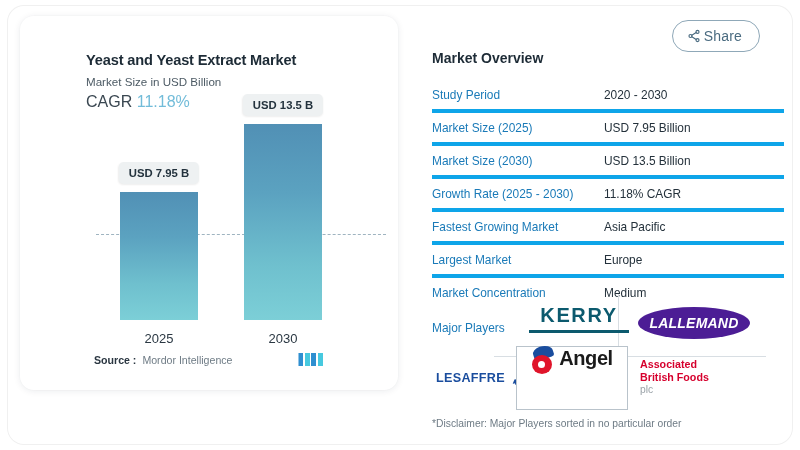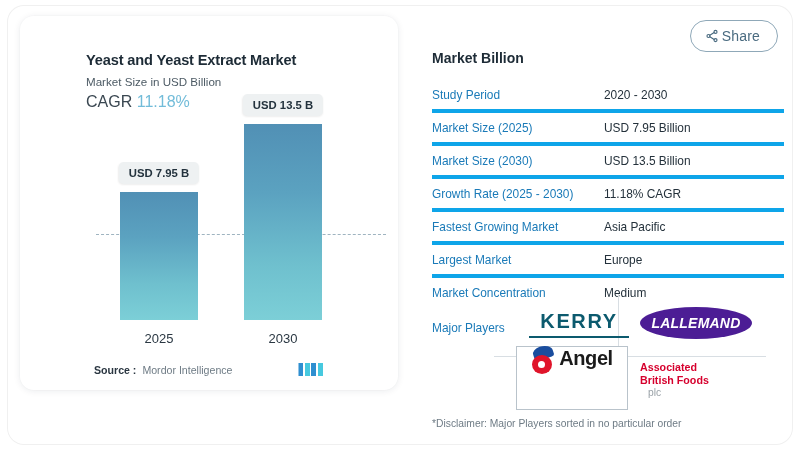--- a/index.html
+++ b/index.html
@@ -30,21 +30,21 @@
     height: 438px;
     background: #ffffff;
     border-radius: 16px;
     box-shadow: 0 0 0 1px #f0f0f0;
     overflow: hidden;
   }
 
   
   .share-btn {
     position: absolute;
-    right: 14px;
+    right: 32px;
     top: 14px;
     display: flex;
     align-items: center;
     gap: 3px;
     padding: 7px 17px 7px 14px;
     border: 1.3px solid #8fa8b8;
     border-radius: 20px;
     background: #ffffff;
     color: #4a6b80;
     font-size: 14px;
@@ -138,21 +138,21 @@
     color: #2b3843;
     text-align: center;
   }
   .tick-2025 { left: 139px; }
   .tick-2030 { left: 263px; }
 
   
   .source-row {
     position: absolute;
     left: 0;
-    bottom: 14px;
+    bottom: 24px;
     width: 378px;
     display: flex;
     align-items: center;
     padding-left: 74px;
     box-sizing: border-box;
   }
   .source-lbl {
     font-size: 10.6px;
     font-weight: bold;
     color: #2a3641;
@@ -236,21 +236,21 @@
   }
   .logo-hline {
     position: absolute;
     left: 62px;
     top: 62px;
     width: 272px;
     height: 1px;
     background: #d8dee3;
   }
 
-  .logo { position: absolute; display: flex; align-items: center; justify-content: center; }
+  .logo { position: absolute; display: flex; align-items: center; }
 
   
   .logo-kerry { left: 94px; top: 10px; width: 106px; height: 40px; flex-direction: column; }
   .kerry-text {
     font-size: 20px;
     font-weight: bold;
     letter-spacing: 1.6px;
     color: #0c5a6e;
     font-family: "Liberation Sans", sans-serif;
   }
@@ -334,21 +334,20 @@
   .abf-l1, .abf-l2 {
     color: #d6002d;
     font-size: 10.7px;
     font-weight: bold;
     line-height: 12.6px;
   }
   .abf-l3 {
     color: #9aa2a8;
     font-size: 10.3px;
     line-height: 13px;
-    margin-left: 8px;
   }
 
   
   .disclaimer {
     position: absolute;
     left: 424px;
     top: 412px;
     font-size: 10.3px;
     color: #6e7b85;
   }
@@ -403,21 +402,21 @@
         <span class="mordor-mark">
           <i class="s1"></i>
             <i class="s2"></i>
             <i class="s3"></i>
             <i class="s4"></i>
         </span>
       </div>
     </div>
 
     <div class="overview">
-      <div class="ov-title">Market Billion</div>
+      <div class="ov-title">Market Overview</div>
       <div class="ov-table">
         <div class="ov-row">
           <div class="ov-key">Study Period</div>
           <div class="ov-val">2020 - 2030</div>
         </div>
         <div class="ov-row">
           <div class="ov-key">Market Size (2025)</div>
           <div class="ov-val">USD 7.95 Billion</div>
         </div>
         <div class="ov-row">
@@ -452,20 +451,24 @@
         <div class="kerry-text">KERRY</div>
         <div class="kerry-bar"></div>
       </div>
 
       <div class="logo logo-lallemand">
         <div class="lallemand-oval">
           <span class="lallemand-text">LALLEMAND</span>
         </div>
       </div>
 
+      <div class="logo logo-lesaffre">
+        <span class="lesaffre-text">LESAFFRE</span>
+        <span class="lesaffre-feather">➹</span>
+      </div>
 
       <div class="logo logo-angel">
         <span class="angel-mark">
           <span class="angel-swoosh"></span>
           <span class="angel-spiral"></span>
         </span>
         <span class="angel-text">Angel</span>
       </div>
 
       <div class="logo logo-abf">

